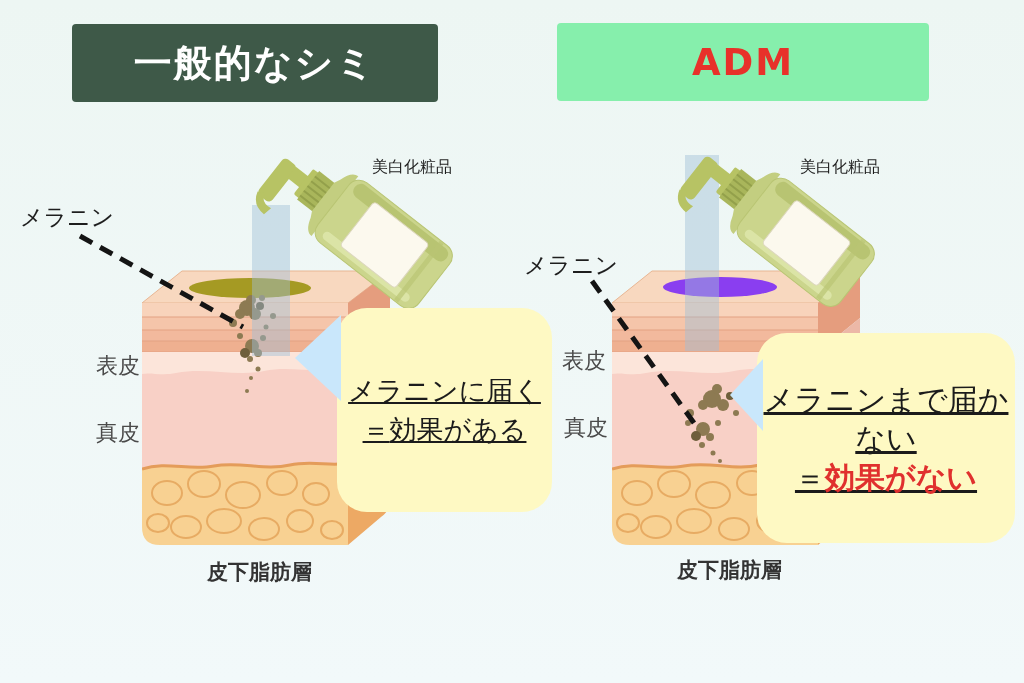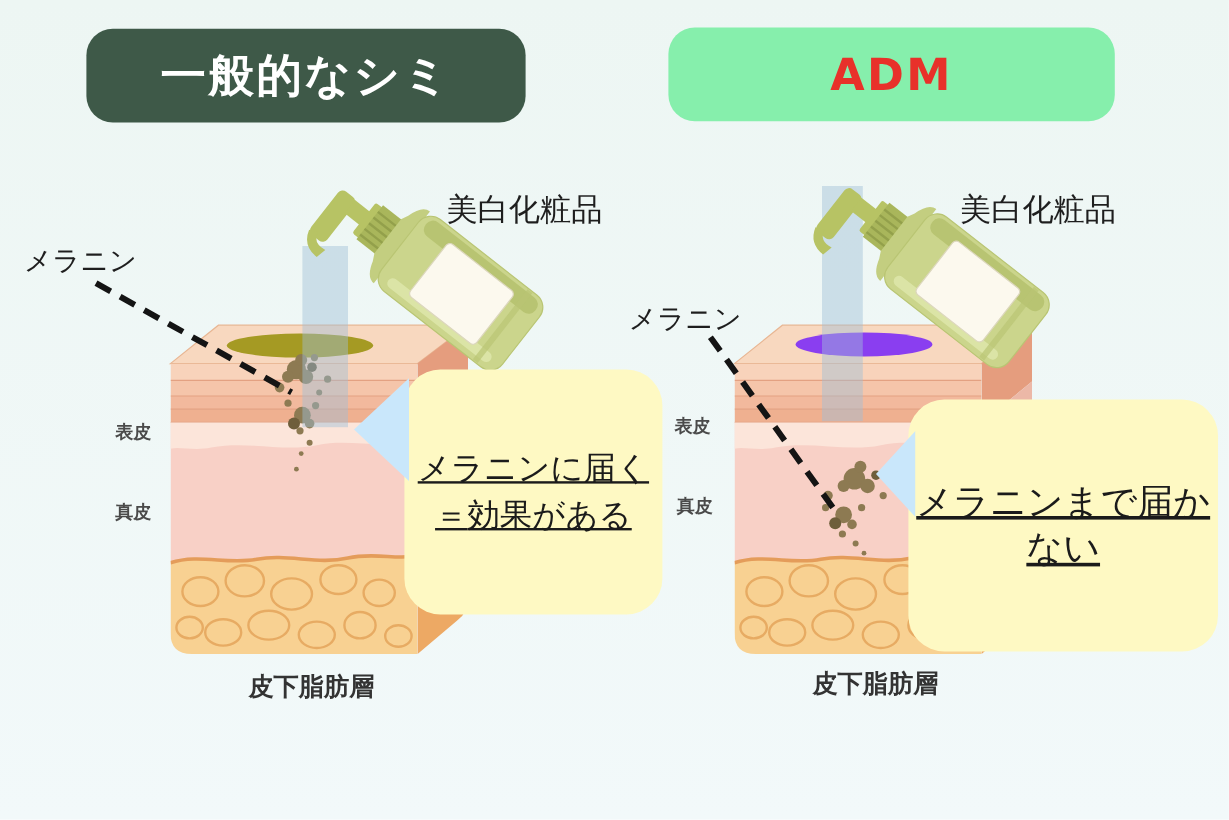--- a/index.html
+++ b/index.html
@@ -4,28 +4,28 @@
 <style>
   html,body{margin:0;padding:0;}
   body{
     width:1024px;height:683px;position:relative;overflow:hidden;
     background:linear-gradient(180deg,#edf6f3 0%,#f2f9fa 100%);
     font-family:"DejaVu Sans","Liberation Sans",sans-serif;
   }
   .abs{position:absolute;}
   .pill{
     display:flex;align-items:center;justify-content:center;
-    border-radius:22px;font-weight:700;letter-spacing:2px;text-align:right;
+    border-radius:4px;font-weight:700;letter-spacing:2px;text-align:right;
   }
   #pill-left{left:72px;top:24px;width:366px;height:78px;background:#3e5948;color:#ffffff;font-size:38px;}
   #pill-right{left:557px;top:23px;width:372px;height:78px;background:#86efac;color:#e8312a;font-size:37px;}
   .lbl{color:#1e1e1e;white-space:nowrap;}
-  .lbl-cosmetic{font-size:26px;font-weight:500;}
+  .lbl-cosmetic{font-size:16px;font-weight:500;}
   .lbl-melanin{font-size:23px;font-weight:500;}
-  .lbl-layer{font-size:15px;font-weight:700;color:#4a4a4a;}
+  .lbl-layer{font-size:22px;font-weight:400;color:#4a4a4a;}
   .lbl-fat{font-size:21px;font-weight:700;color:#333333;}
   .bubble{
     background:#fef9c3;border-radius:30px;z-index:3;
     display:flex;flex-direction:column;align-items:center;justify-content:center;
     text-align:center;color:#1b1b1b;line-height:39px;text-decoration:underline;
   }
   #bubble-left{left:337px;top:308px;width:215px;height:204px;font-size:27px;font-weight:500;}
   #bubble-right{left:757px;top:333px;width:258px;height:210px;font-size:30px;font-weight:500;}
   .bubble .tail{
     position:absolute;background:#c9e7fb;
@@ -182,13 +182,14 @@
 
 <div class="abs bubble" id="bubble-left">
   <div class="tail"></div>
   <div>メラニンに届く</div>
   <div><span>＝</span><span class="emph-left">効果がある</span></div>
 </div>
 
 <div class="abs bubble" id="bubble-right">
   <div class="tail"></div>
   <div>メラニンまで届かない</div>
+  <div><span>＝</span><span class="emph-right">効果がない</span></div>
 </div>
 
 </body></html>

